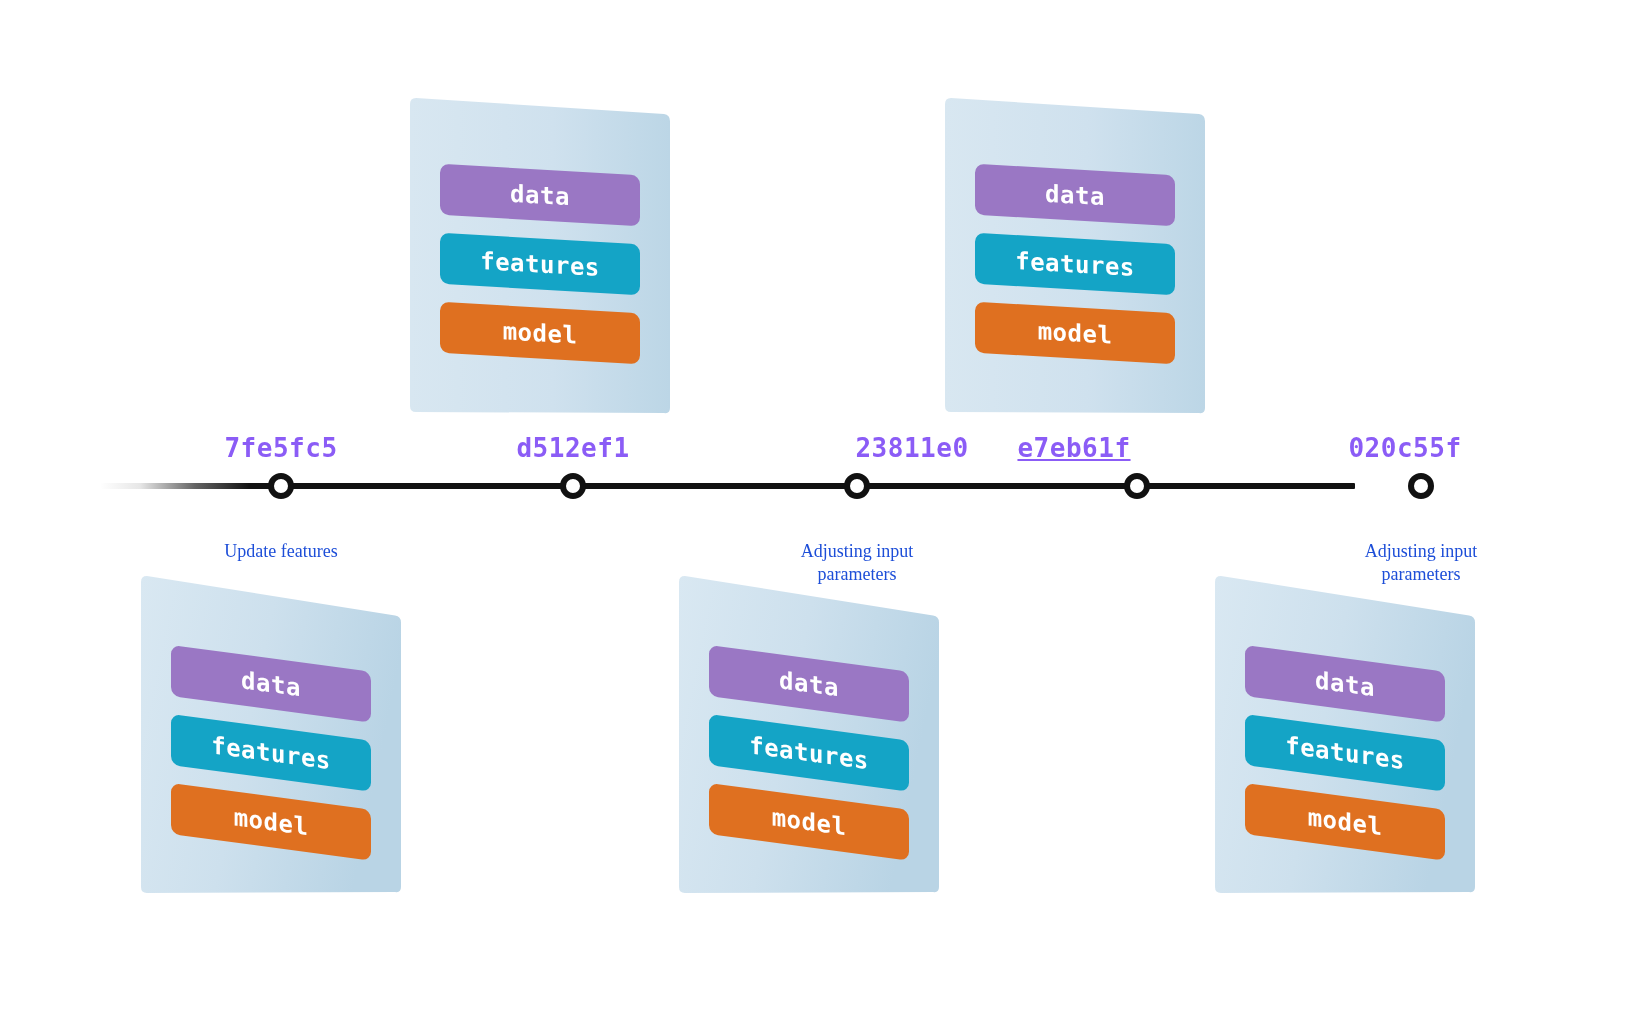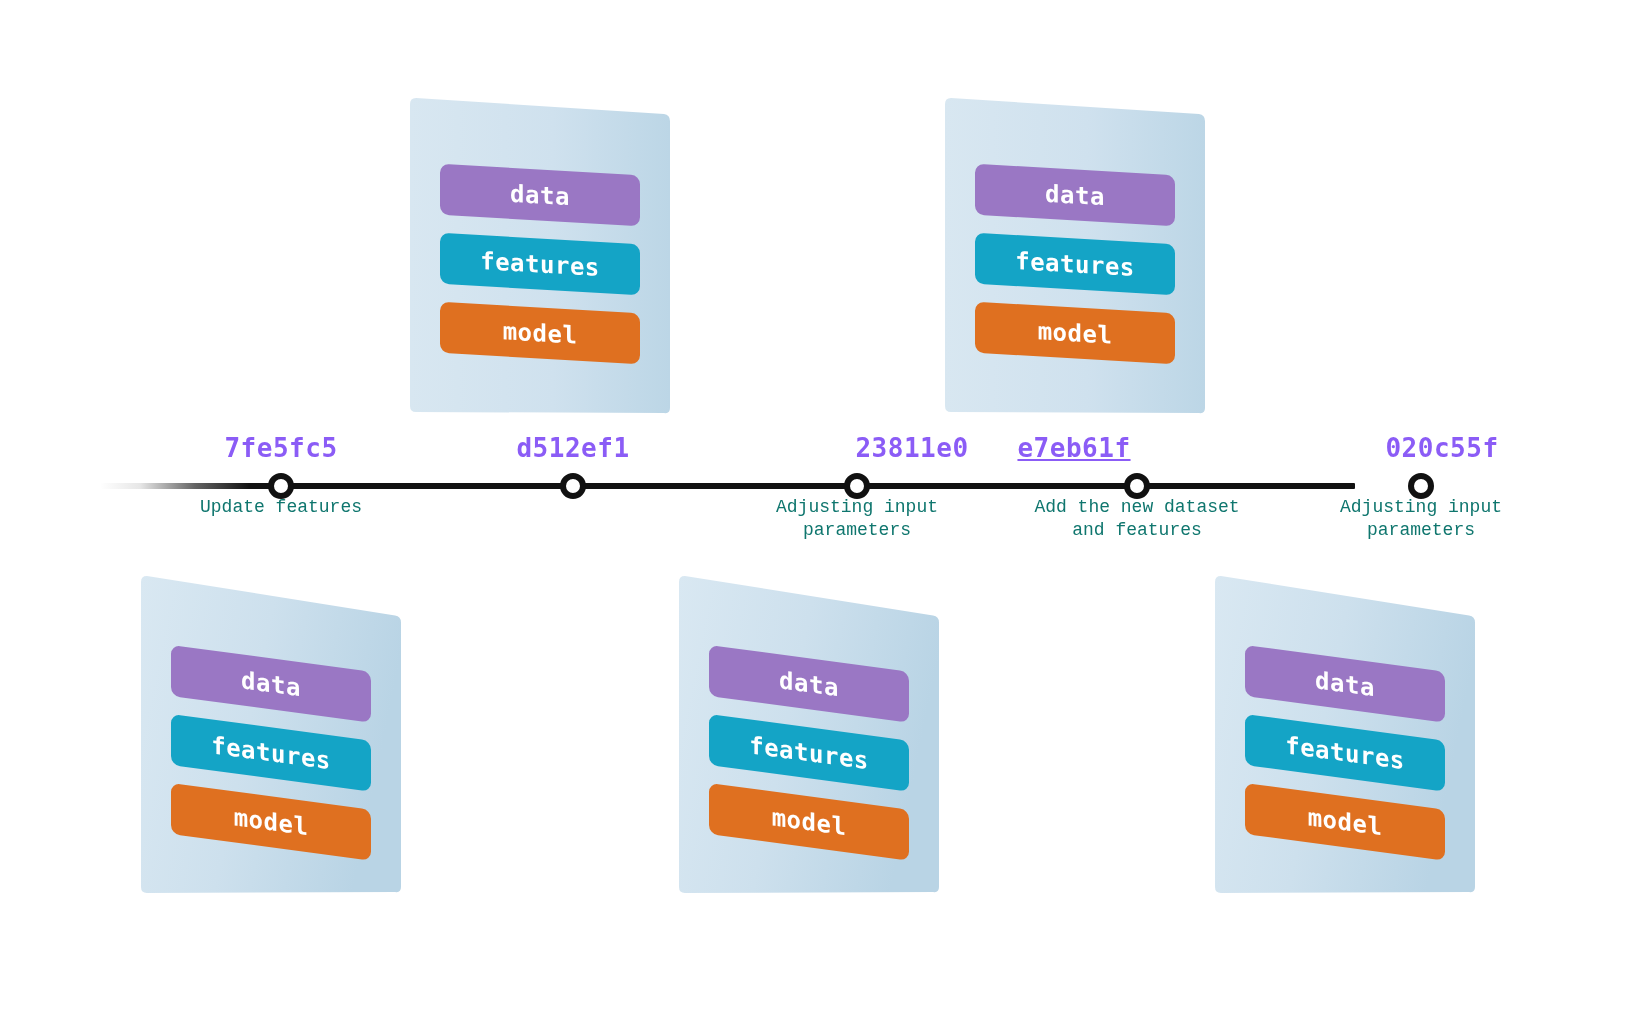--- a/index.html
+++ b/index.html
@@ -60,25 +60,25 @@
     font-weight: bold;
     font-size: 26px;
     letter-spacing: 0.5px;
     color: #8b5cf6;
     white-space: nowrap;
   }
 
   .commit-msg {
     position: absolute;
     transform: translateX(-50%);
-    top: 496px;
-    font-family: Liberation Mono, monospace;
+    top: 540px;
+    font-family: Liberation Serif, serif;
     font-size: 18px;
     line-height: 23px;
-    color: #0f766e;
+    color: #1d4ed8;
     text-align: center;
     white-space: pre;
   }
 
   
   .card {
     position: absolute;
     width: 260px;
     height: 318px;
   }
@@ -224,19 +224,18 @@
 
   <div class="node" style="left:573px;"></div>
   <div class="commit-hash" style="left:573px;">d512ef1</div>
 
   <div class="node" style="left:857px;"></div>
   <div class="commit-hash" style="left:892px;margin-left:20px;">23811e0</div>
   <div class="commit-msg" style="left:857px;"><span>Adjusting input</span><br><span>parameters</span></div>
 
   <div class="node" style="left:1137px;"></div>
   <div class="commit-hash" style="left:1074px;text-decoration:underline;">e7eb61f</div>
-  <div class="commit-msg" style="left:1137px;"><span>Add the new dataset</span><br><span>and features</span></div>
 
   <div class="node" style="left:1421px;"></div>
-  <div class="commit-hash" style="left:1442px;">020c55f</div>
+  <div class="commit-hash" style="left:1405px;">020c55f</div>
   <div class="commit-msg" style="left:1421px;"><span>Adjusting input</span><br><span>parameters</span></div>
 
 </div>
 
 </body></html>

